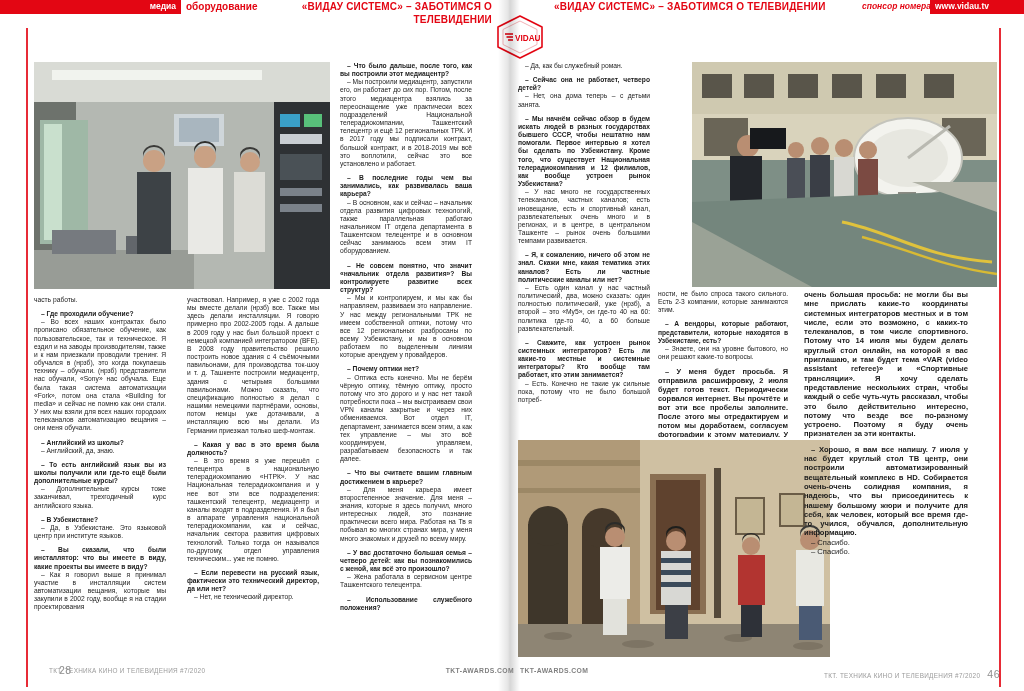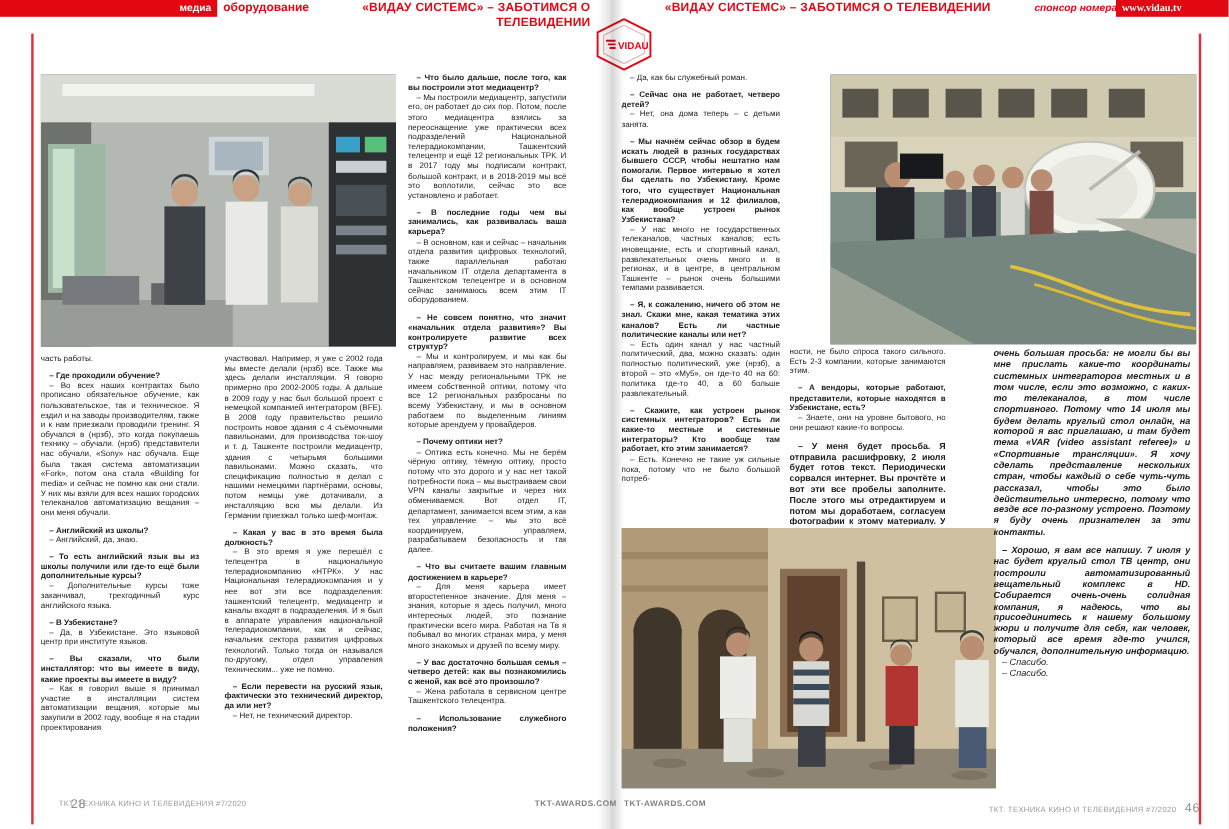--- a/index.html
+++ b/index.html
@@ -10,21 +10,21 @@
         font-size:8.5px;line-height:13px;}
   #tag-bar{left:0;top:30;width:181px;text-align:right;padding-right:5px;box-sizing:border-box;}
   #tag-rest{position:absolute;left:186px;top:30;height:13px;line-height:13px;color:#e30613;
             font-weight:bold;font-size:10px;}
   .spread-title{position:absolute;top:30;height:13px;line-height:13px;color:#e30613;
                 font-weight:bold;font-size:10px;letter-spacing:.2px;}
   #title-left{left:228px;width:264px;text-align:right;}
   #title-right{left:554px;width:290px;text-align:left;}
   #sponsor-label{position:absolute;left:862px;top:30;height:13px;line-height:13px;
                  color:#e30613;font-weight:bold;font-size:8.5px;font-style:italic;}
-  #sponsor-box{left:930px;top:30;width:94px;text-align:left;padding-left:5px;box-sizing:border-box;font-family:Liberation Serif, serif;}
+  #sponsor-box{left:930px;top:30;width:94px;text-align:left;padding-left:5px;box-sizing:border-box;}
   #logo{position:absolute;left:492px;top:14px;width:56px;height:46px;}
   
   .red-rule{position:absolute;top:28px;bottom:4px;width:2px;background:#e30613;opacity:.85;}
   #rule-left{left:26px;} #rule-right{left:999px;}
   
   #gutter{position:absolute;left:498px;top:0;width:22px;height:691px;
           background:linear-gradient(90deg,rgba(0,0,0,0) 0%,rgba(0,0,0,.10) 45%,rgba(0,0,0,.16) 55%,rgba(0,0,0,0) 100%);}
   
   .photo{position:absolute;overflow:hidden;background:#999;}
   #photo-control-room{left:34px;top:62px;width:296px;height:227px;}
@@ -35,21 +35,21 @@
   .col p{margin:0;text-align:justify;}
   .col p.ind{text-indent:7px;}
   .col p.q{font-weight:bold;}
   .col p.q.gap{margin-top:6px;}
   #colL1{left:34px;top:296px;width:132px;height:366px;}
   #colL2{left:187px;top:296px;width:132px;height:366px;}
   #colL3{left:340px;top:62px;width:132px;height:600px;}
   #colR1{left:518px;top:62px;width:132px;height:374px;}
   #colR2{left:658px;top:290px;width:130px;height:147px;}
   #colR2 p.q.big{font-size:7.4px;line-height:9px;}
-  #colR3{left:828px;top:290px;width:164px;height:372px;font-size:7.6px;line-height:9.3px;font-style:italic;}
+  #colR3{left:804px;top:290px;width:164px;height:372px;font-size:7.6px;line-height:9.3px;}
   
   .pagenum{position:absolute;top:664px;font-size:10.5px;color:#8e8e8e;letter-spacing:.5px;}
   #pn-left{left:31px;margin-left:28px;}
   .journal{position:absolute;top:667px;font-size:6.4px;color:#9a9a9a;letter-spacing:.3px;}
   #journal-left{left:49px;}
   #footer-right{position:absolute;top:664px;left:690px;width:310px;text-align:right;}
   #footer-right .journal-r{font-size:6.4px;color:#9a9a9a;letter-spacing:.3px;vertical-align:baseline;}
   #footer-right .pn-r{font-size:10.5px;color:#8e8e8e;margin-left:7px;letter-spacing:.5px;}
   .site{position:absolute;top:667px;font-size:6.8px;font-weight:bold;color:#808080;letter-spacing:.4px;}
   #site-left{left:392px;width:122px;text-align:right;}

